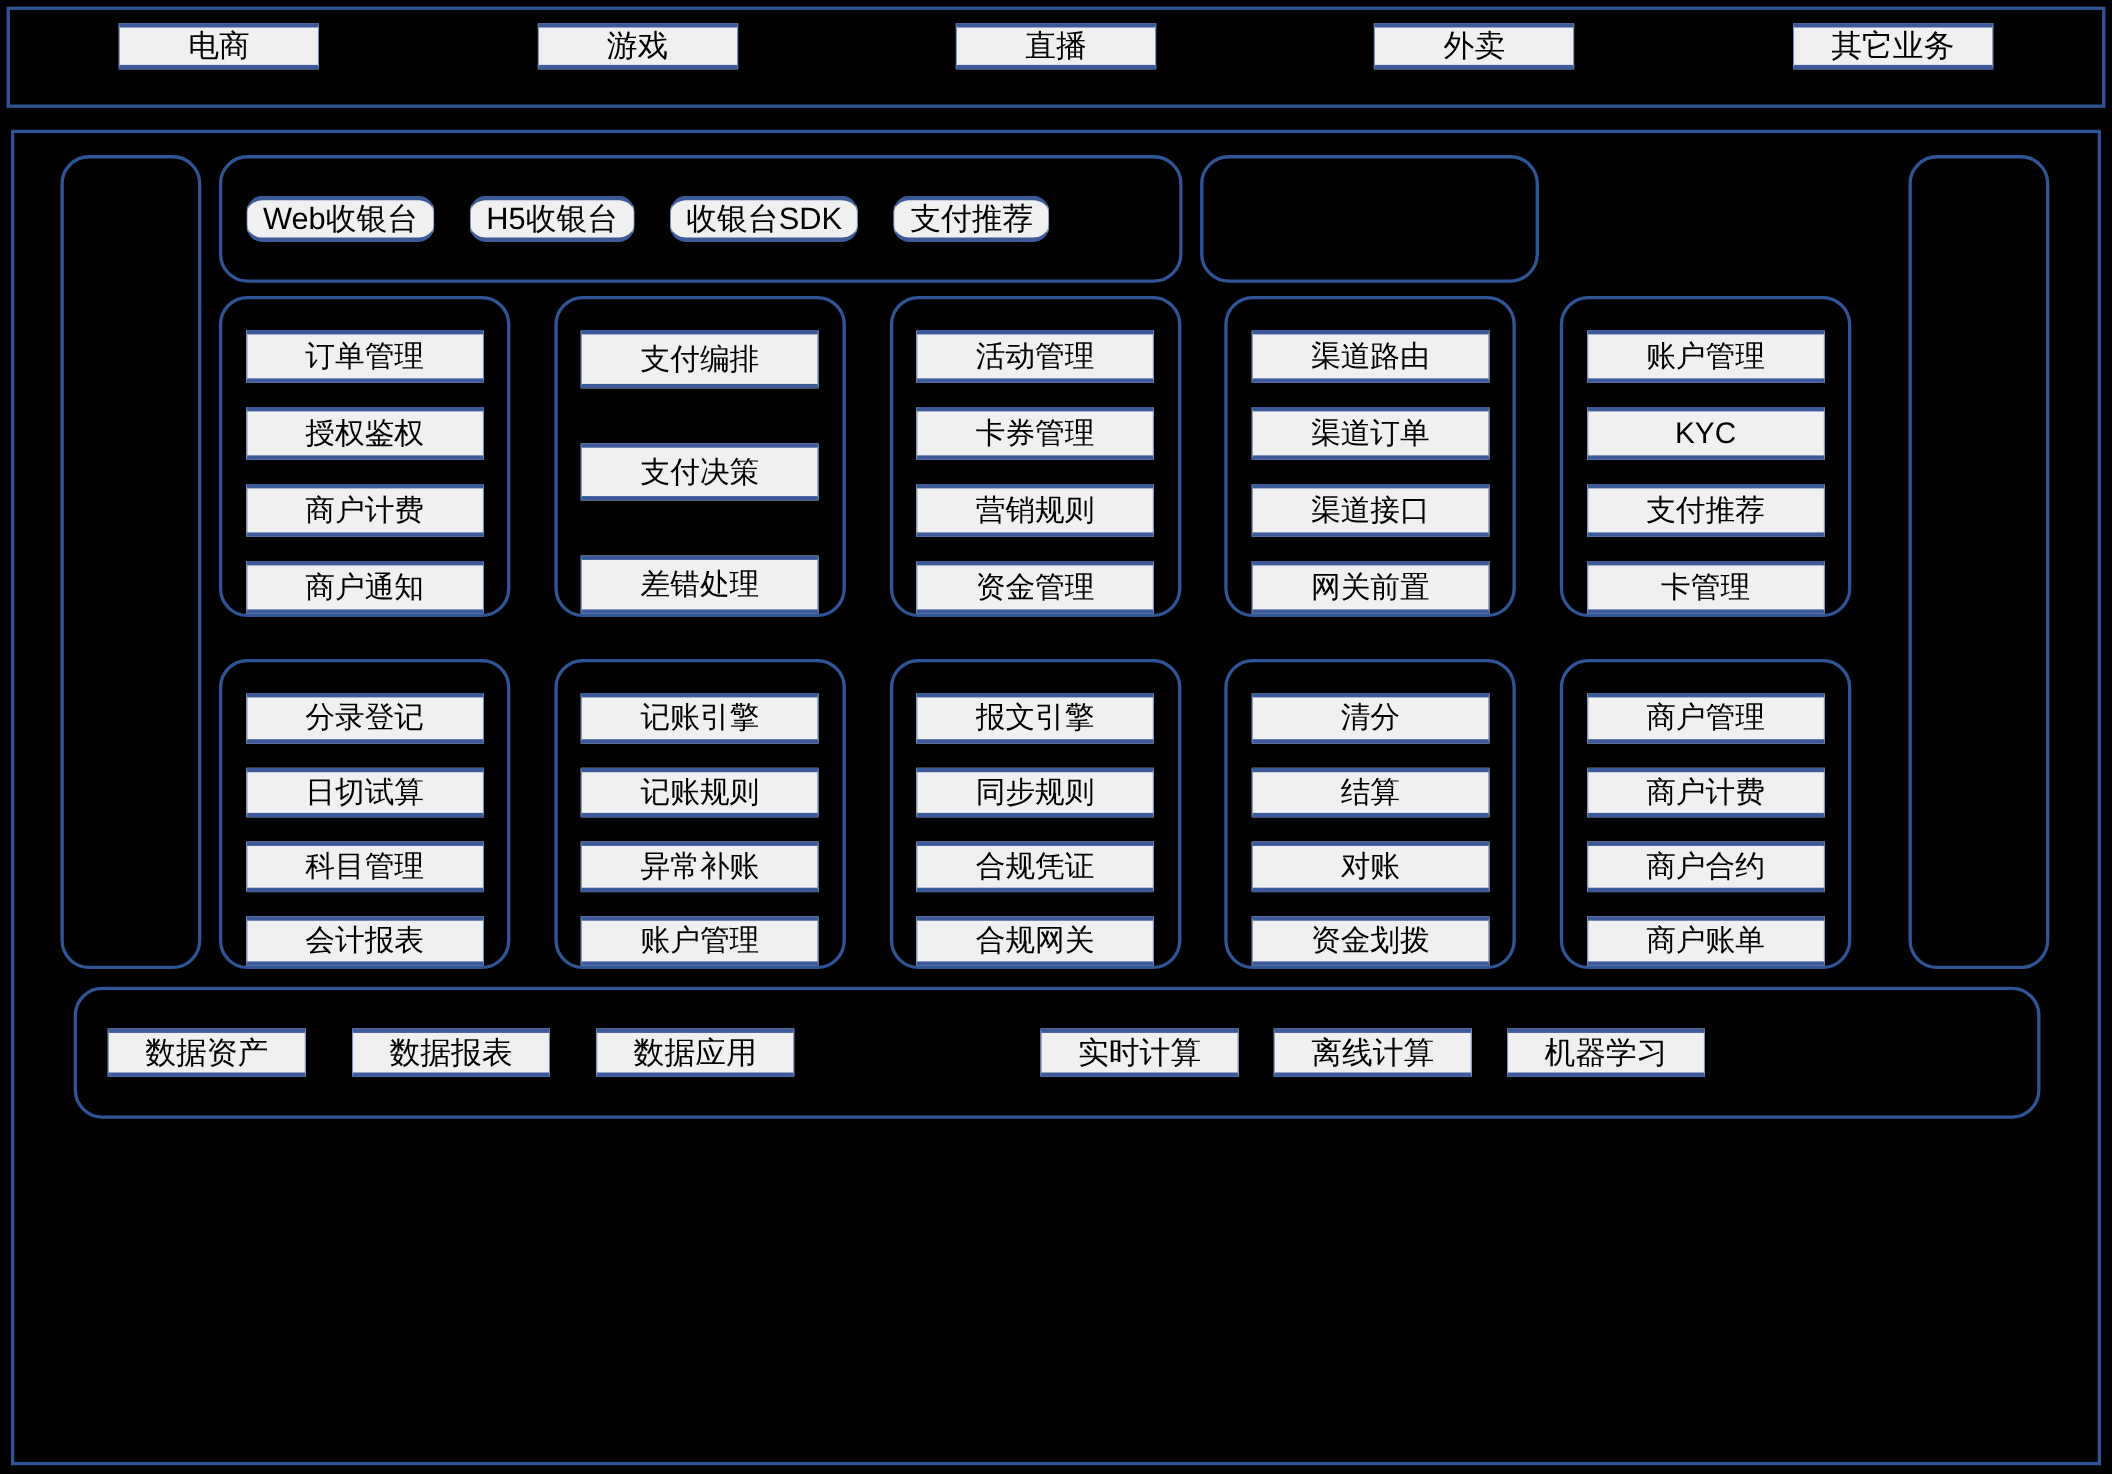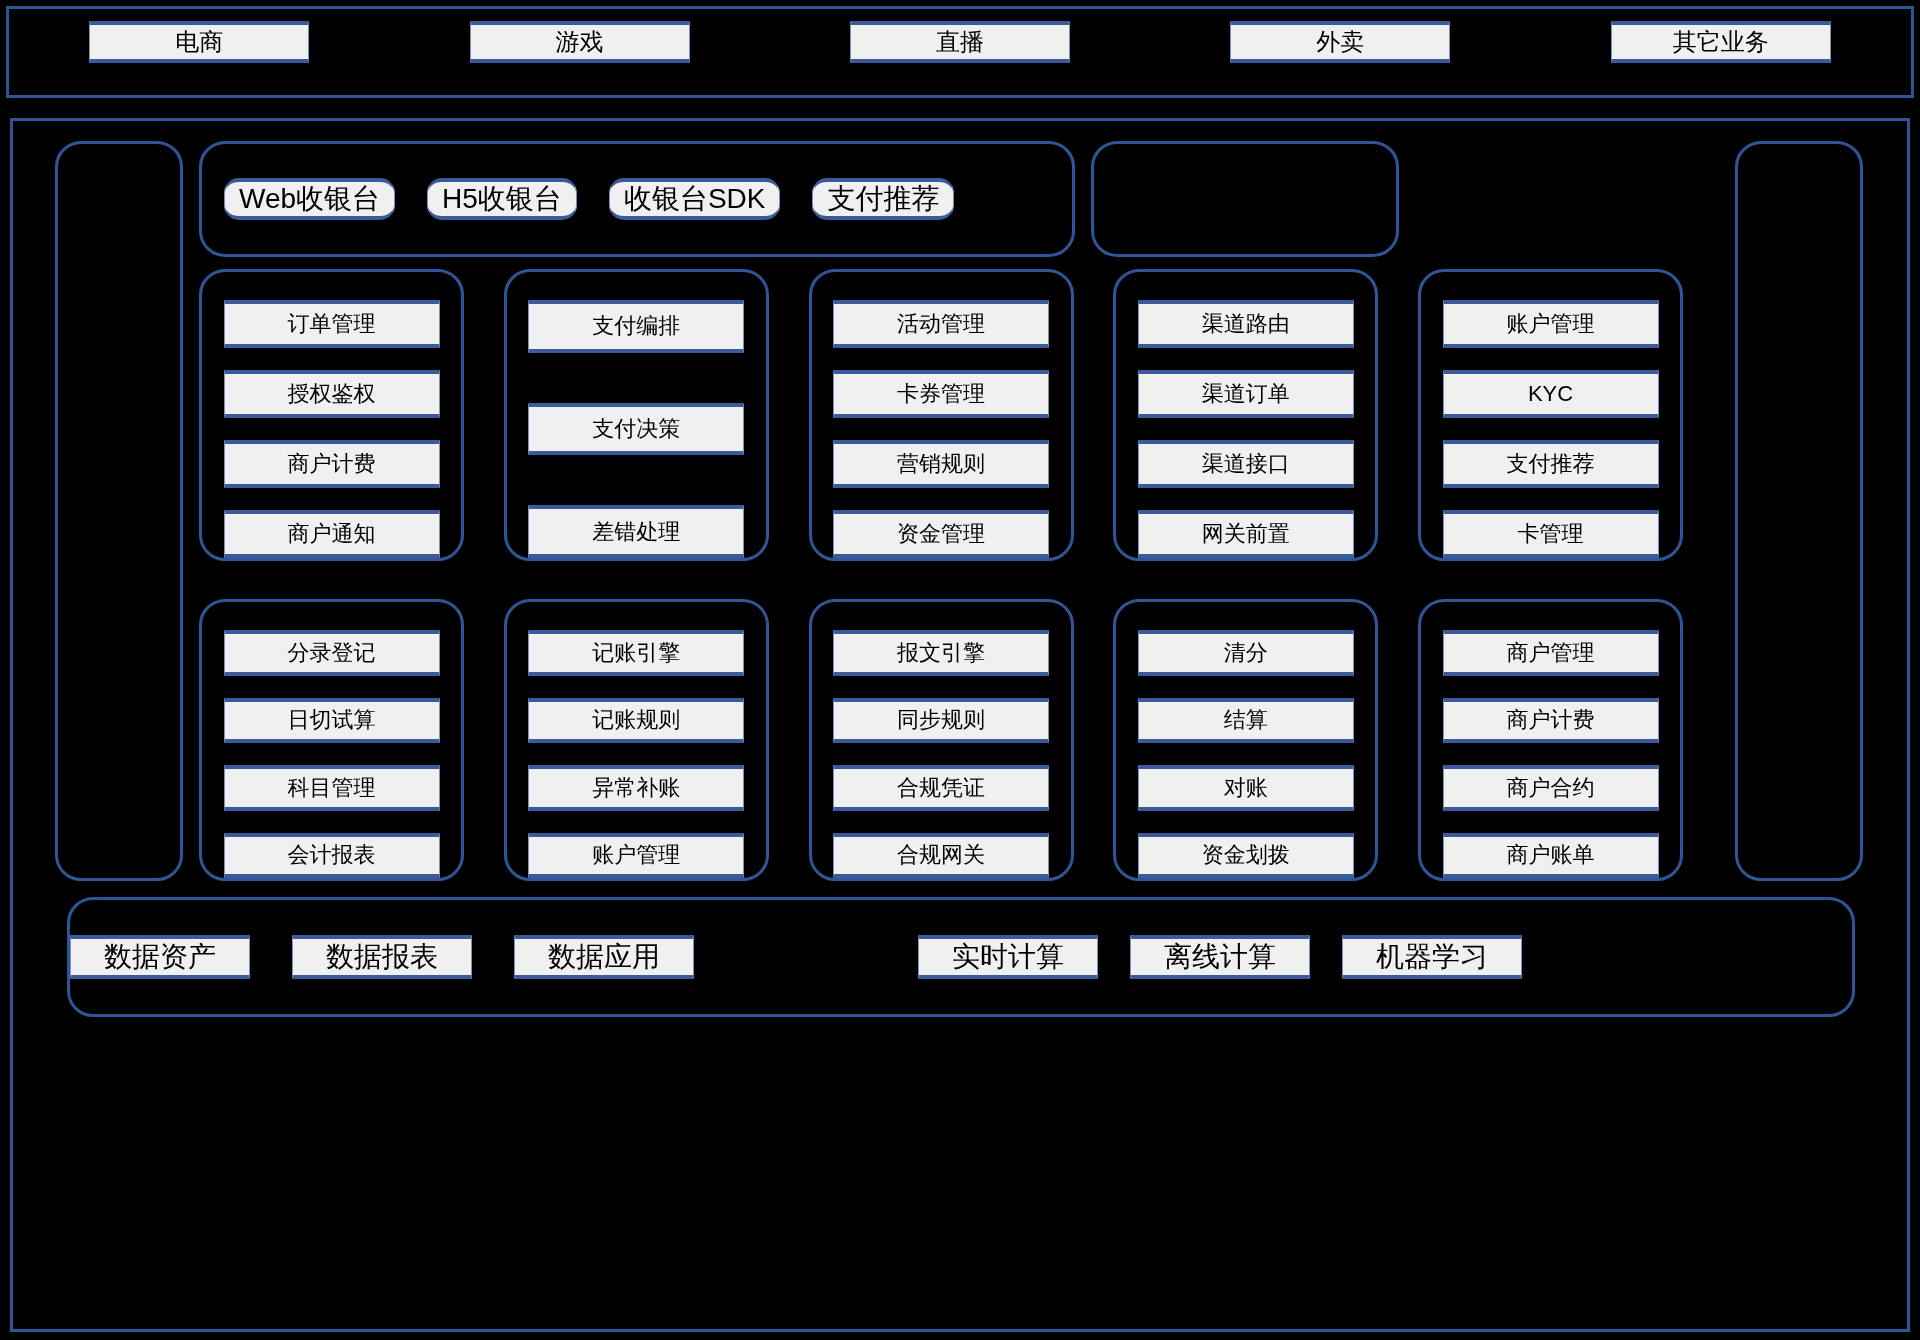--- a/index.html
+++ b/index.html
@@ -14,21 +14,21 @@
   .chip {
     background: #f0f0f0;
     color: #000000;
     border-top: 4px solid #3c5a99;
     border-bottom: 4px solid #3c5a99;
     border-left: 1px solid #7a90bf;
     border-right: 1px solid #7a90bf;
     display: flex;
     align-items: center;
     justify-content: center;
-    font-size: 22px;
+    font-size: 27px;
     line-height: 1;
     height: 56px;
     padding: 0 14px;
     white-space: nowrap;
   }
 
   
   .panel {
     border: 3px solid #2f5597;
     border-radius: 26px;
@@ -46,21 +46,21 @@
   #platform-frame { left: 10px; top: 118px; width: 1900px; height: 1214px; }
 
   
   #business-row {
     position: absolute;
     left: 0; top: 12px; right: 0;
     display: flex;
     justify-content: space-around;
     align-items: flex-start;
   }
-  #business-row .chip { width: 220px; height: 42px; font-size: 24px; }
+  #business-row .chip { width: 182px; height: 42px; font-size: 28px; }
 
   
   .side-panel {
     position: absolute;
     top: 20px;
     width: 128px;
     height: 740px;
   }
   #side-left  { left: 42px; }
   #side-right { right: 44px; }
@@ -108,21 +108,21 @@
 
   
   #data-panel {
     position: absolute;
     left: 54px; top: 776px;
     width: 1788px; height: 120px;
     display: flex;
     align-items: center;
   }
   #data-panel .chip { height: 44px; font-size: 28px; width: 180px; }
-  #data-left  { display: flex; gap: 42px; }
+  #data-left  { display: flex; gap: 42px; margin-left: 28px; }
   #data-right { display: flex; gap: 32px; margin-left: 224px; }
 </style>
 </head>
 <body>
 
 <div class="frame" id="business-frame">
   <div id="business-row">
       <div class="chip">电商</div>
       <div class="chip">游戏</div>
       <div class="chip">直播</div>

